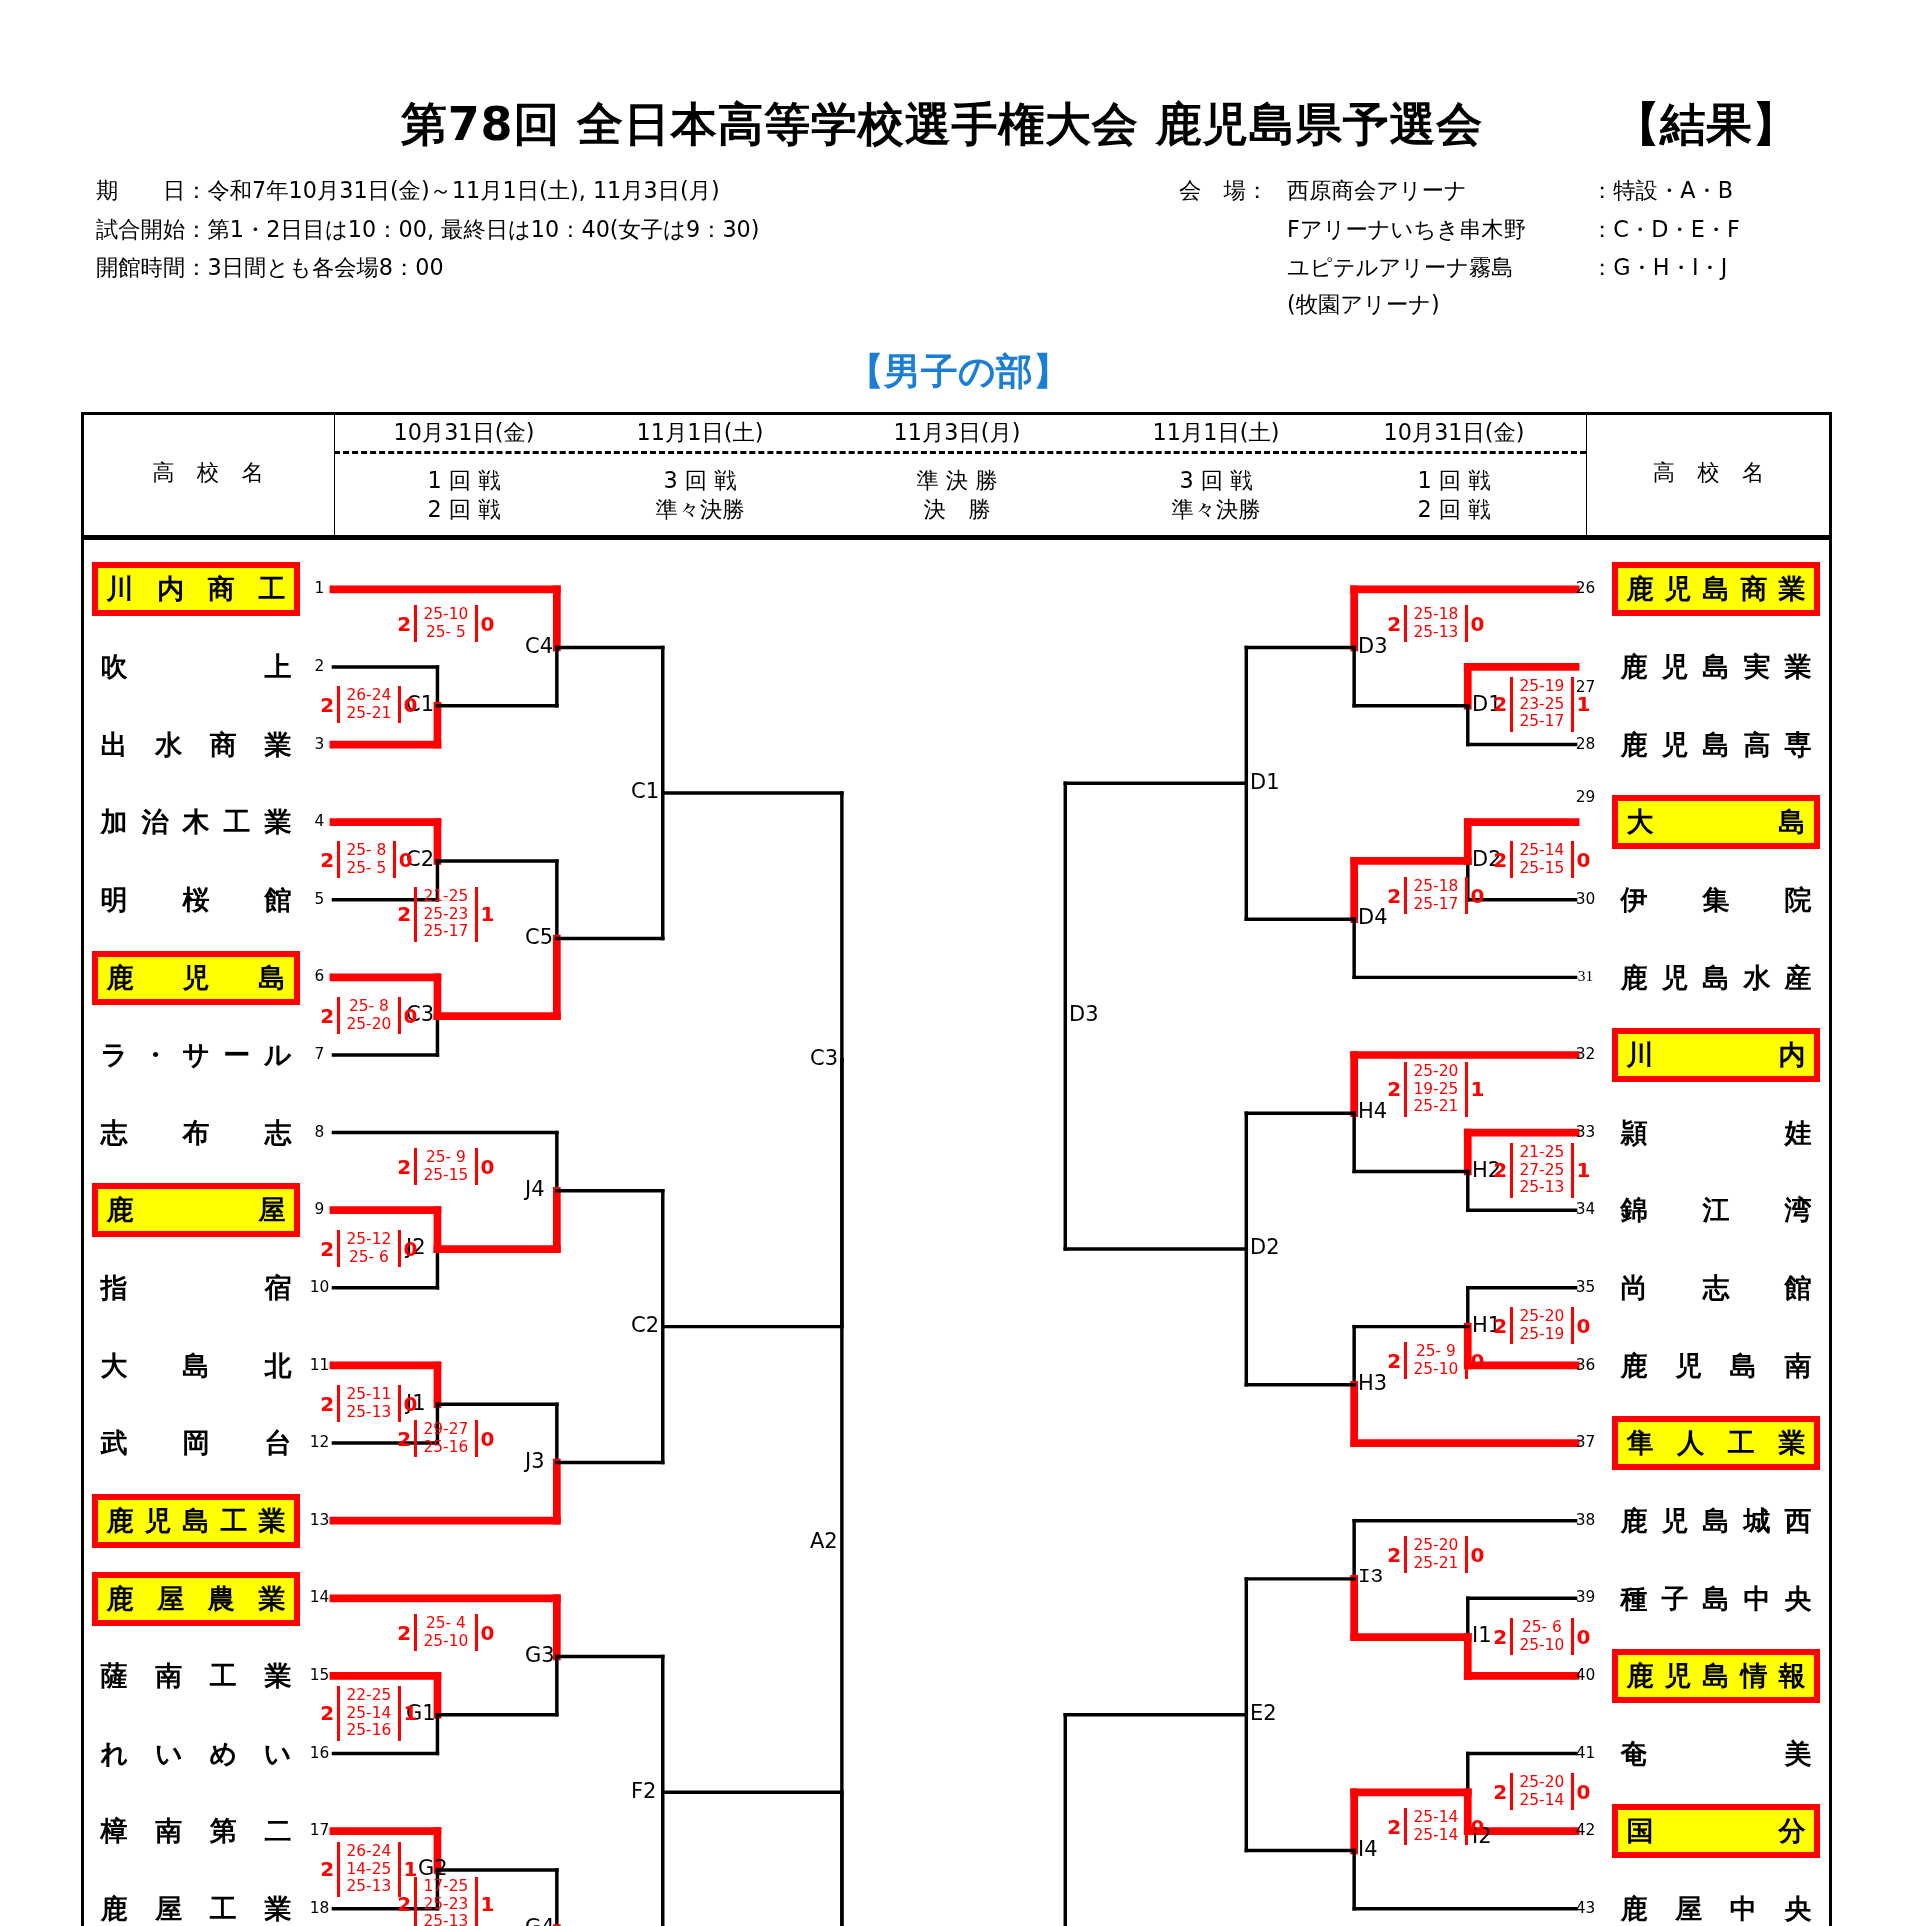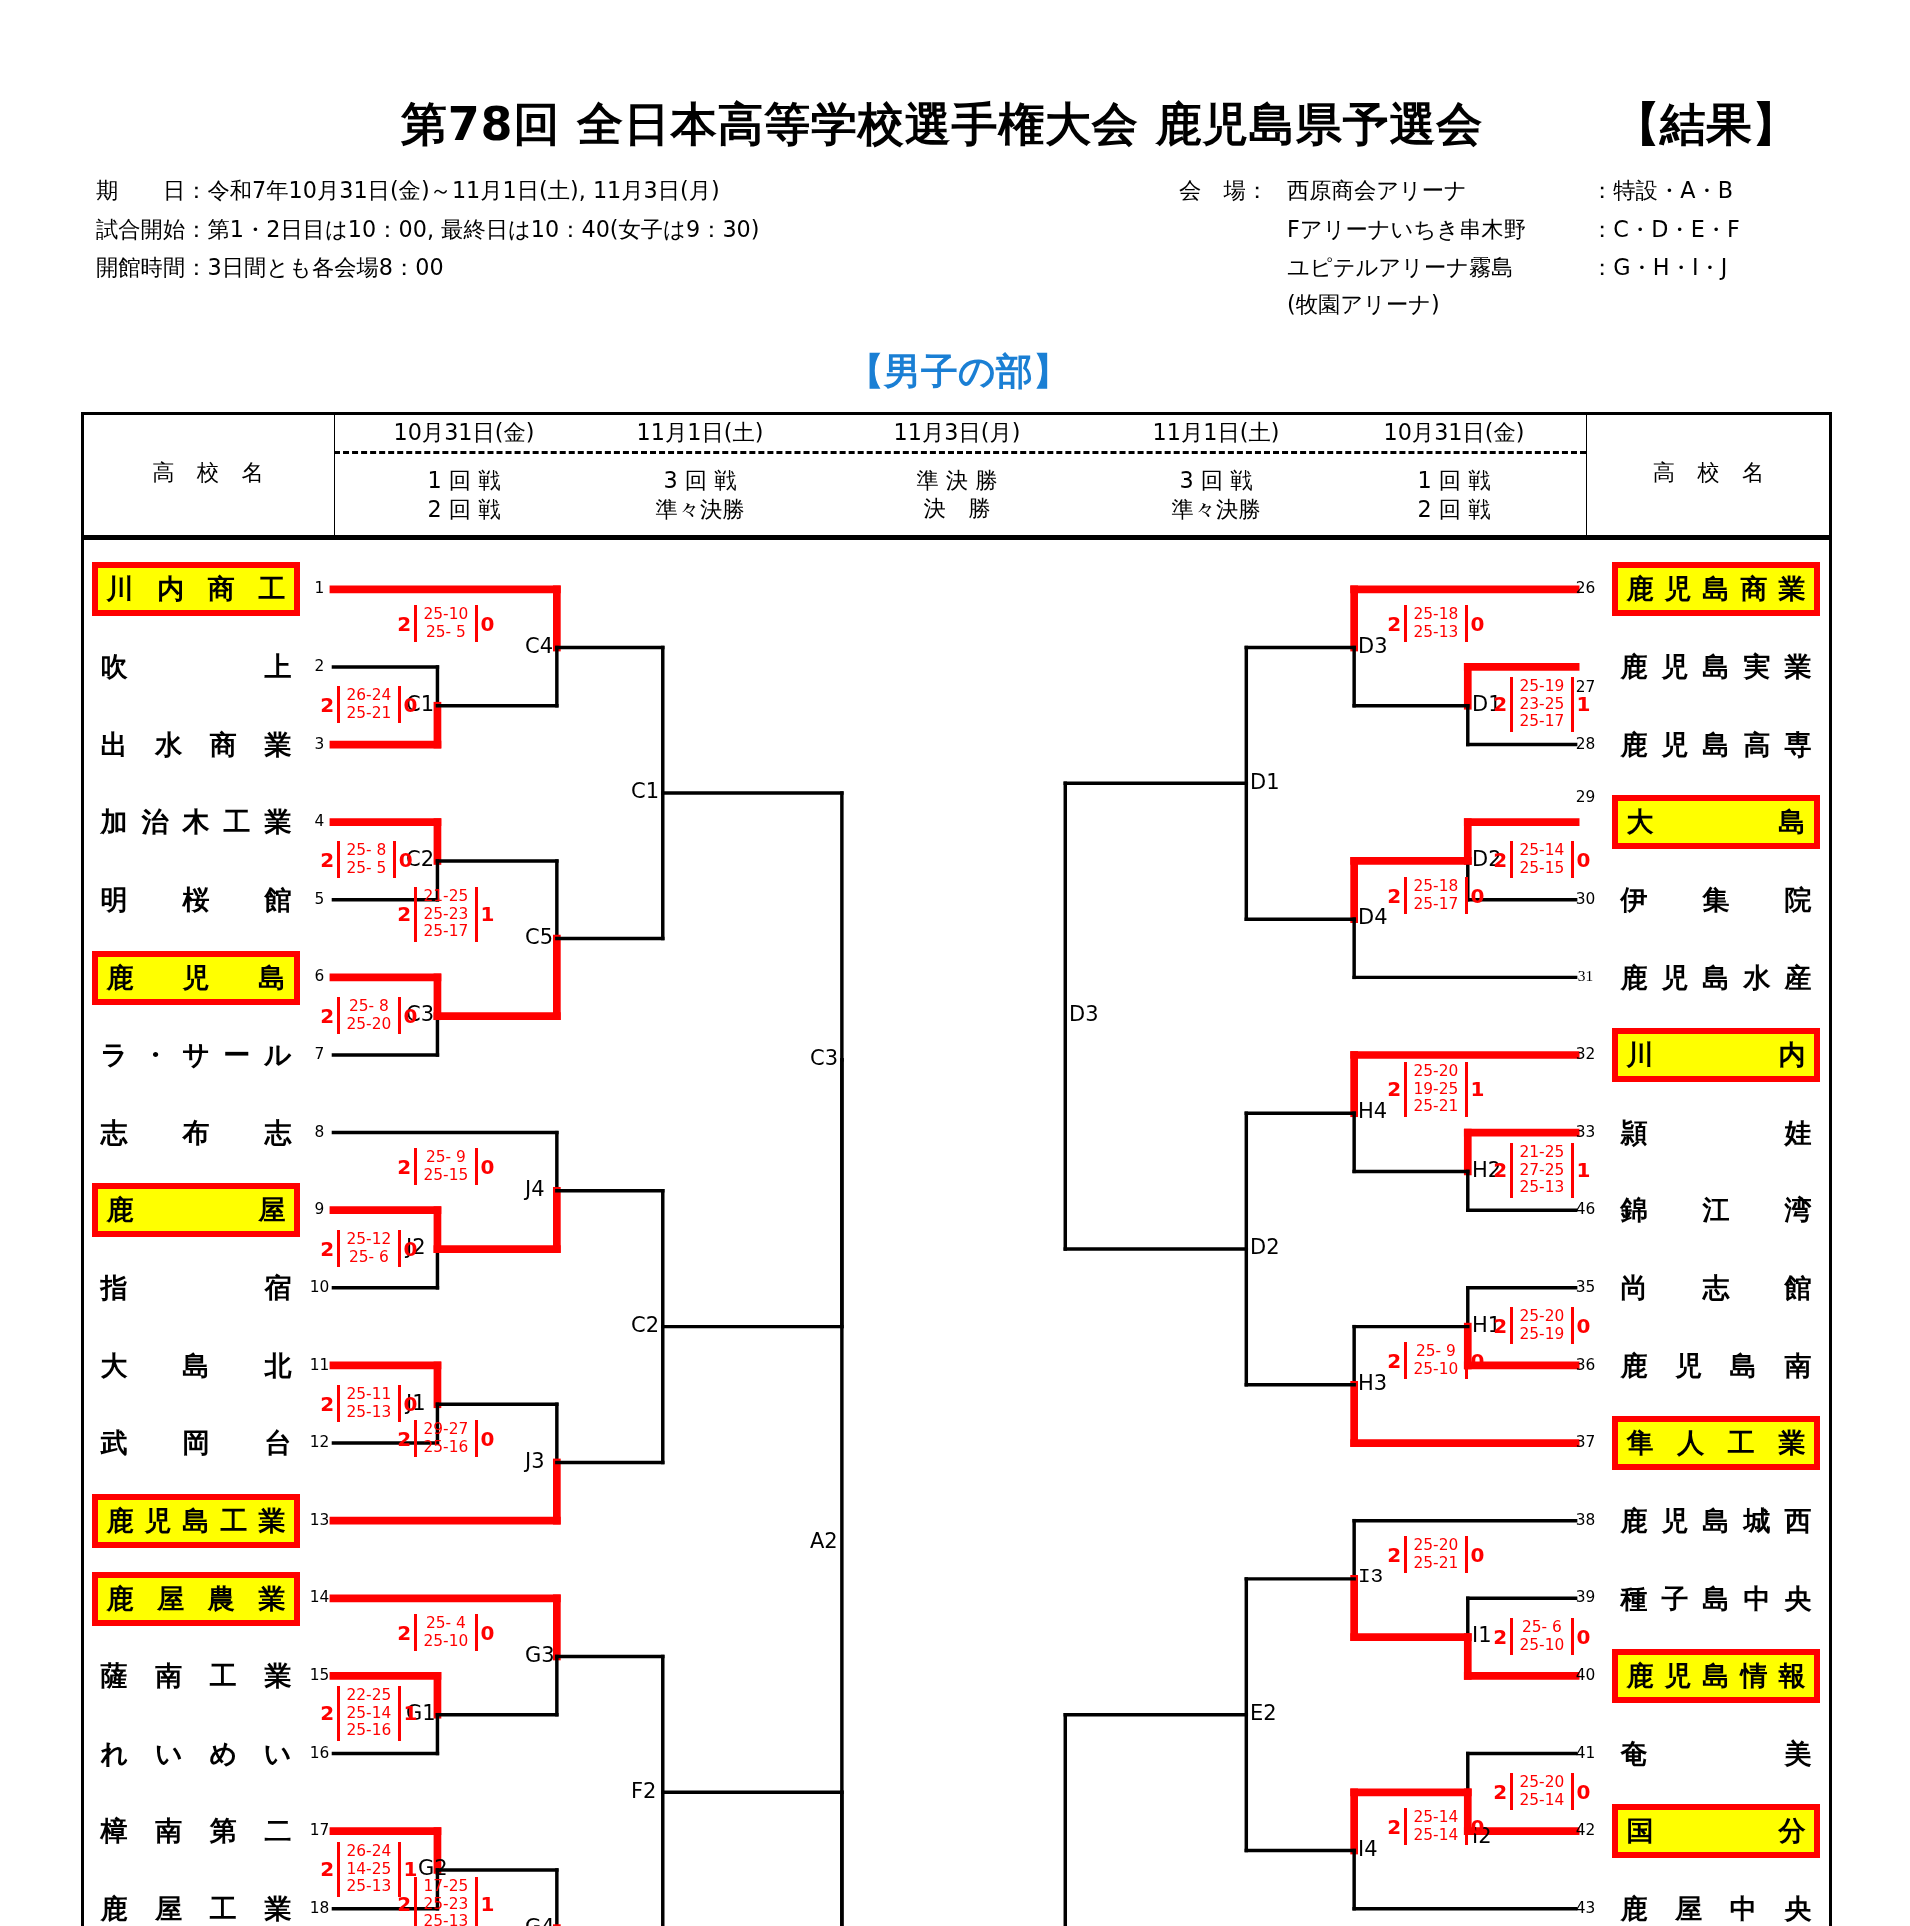--- a/index.html
+++ b/index.html
@@ -55,21 +55,21 @@
 <div class="hcell" style="left:335px;top:418px;width:258px;">10月31日(金)</div>
 <div class="hcell" style="left:335px;top:466px;width:258px;">1 回 戦</div>
 <div class="hcell" style="left:335px;top:495px;width:258px;">2 回 戦</div>
 
 <div class="hcell" style="left:593px;top:418px;width:214px;">11月1日(土)</div>
 <div class="hcell" style="left:593px;top:466px;width:214px;">3 回 戦</div>
 <div class="hcell" style="left:593px;top:495px;width:214px;">準々決勝</div>
 
 <div class="hcell" style="left:807px;top:418px;width:300px;">11月3日(月)</div>
 <div class="hcell" style="left:807px;top:466px;width:300px;">準 決 勝</div>
-<div class="hcell" style="left:807px;top:495px;width:300px;font-family:Liberation Serif, serif;">決　勝</div>
+<div class="hcell" style="left:807px;top:495px;width:300px;">決　勝</div>
 
 <div class="hcell" style="left:1108px;top:418px;width:216px;">11月1日(土)</div>
 <div class="hcell" style="left:1108px;top:466px;width:216px;">3 回 戦</div>
 <div class="hcell" style="left:1108px;top:495px;width:216px;">準々決勝</div>
 
 <div class="hcell" style="left:1323px;top:418px;width:262px;">10月31日(金)</div>
 <div class="hcell" style="left:1323px;top:466px;width:262px;">1 回 戦</div>
 <div class="hcell" style="left:1323px;top:495px;width:262px;">2 回 戦</div>
 
 <svg id="bracket-svg" width="1911" height="2702" viewBox="0 0 4960 7015">
@@ -420,21 +420,21 @@
     <div class="team" style="top: 1106px; left: 1612px;">
       <span>頴</span>
       <span>娃</span>
     </div>
     <div class="seed" style="top: 1123px; left: 1572px;">33</div>
     <div class="team" style="top: 1183px; left: 1612px;">
       <span>錦</span>
       <span>江</span>
       <span>湾</span>
     </div>
-    <div class="seed" style="top: 1200px; left: 1572px;">46</div>
+    <div class="seed" style="top: 1200px; left: 1572px;">34</div>
     <div class="team" style="top: 1261px; left: 1612px;">
       <span>尚</span>
       <span>志</span>
       <span>館</span>
     </div>
     <div class="seed" style="top: 1278px; left: 1572px;">35</div>
     <div class="team" style="top: 1339px; left: 1612px;">
       <span>鹿</span>
       <span>児</span>
       <span>島</span>

